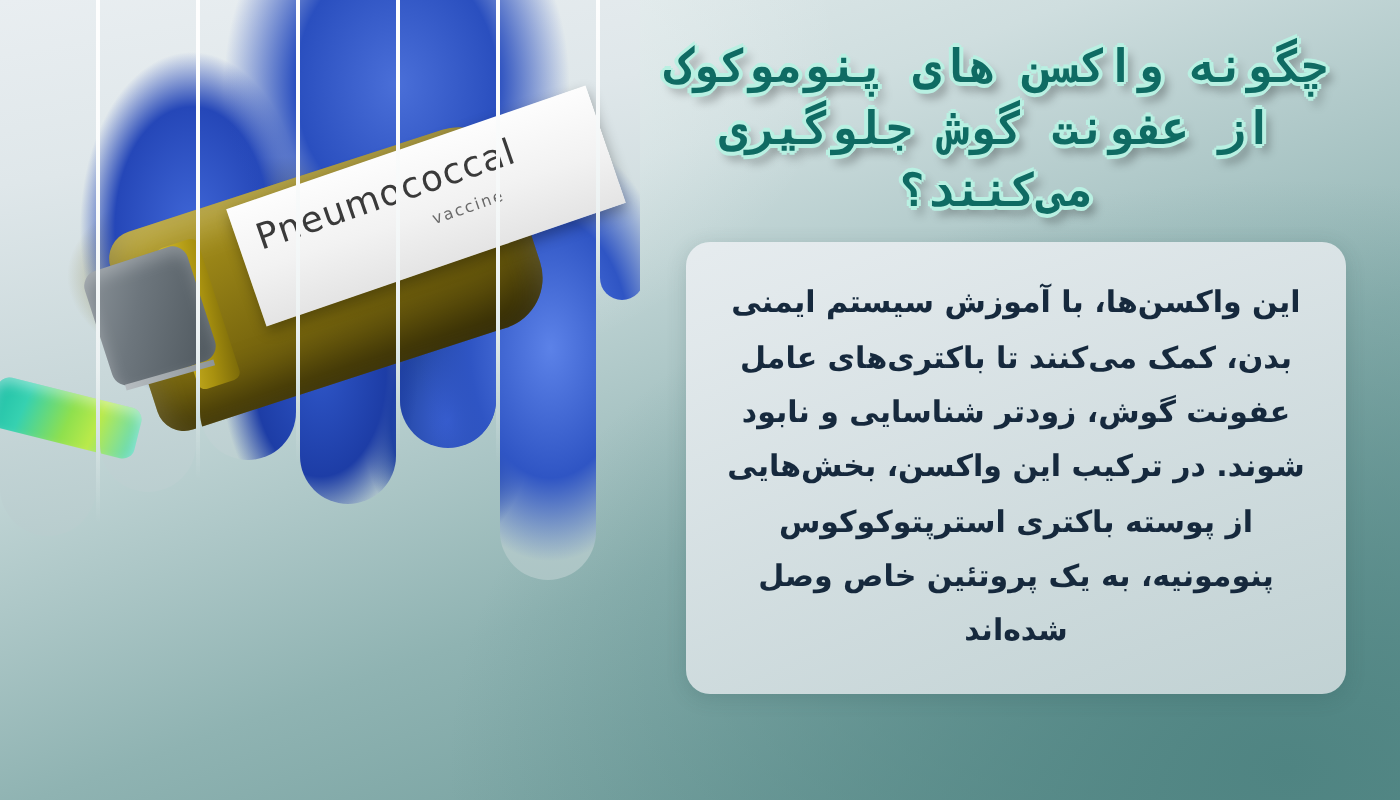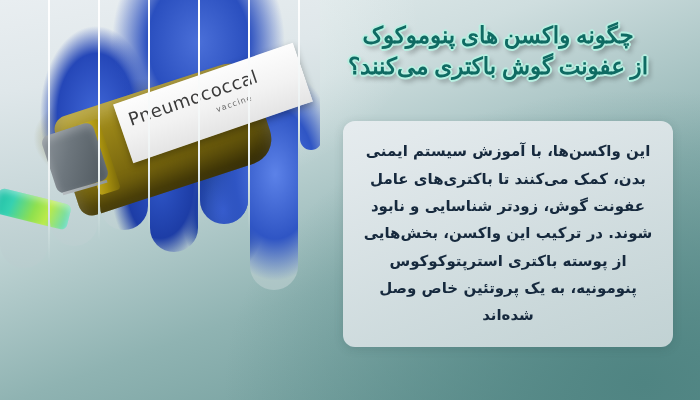--- a/index.html
+++ b/index.html
@@ -157,21 +157,21 @@
   .headline {
     position: absolute;
     right: 16px;
     top: 20px;
     width: 372px;
     text-align: center;
     direction: rtl;
   }
   .headline .ln {
     display: block;
-    font-family: Liberation Serif, serif;
+    font-family: Liberation Mono, monospace;
     font-size: 23px;
     font-weight: bold;
     line-height: 1.35;
     color: #0f6b63;
     letter-spacing: -0.3px;
     text-shadow:
       -1px -1px 0 #b9f0e2, 1px -1px 0 #b9f0e2,
       -1px  1px 0 #b9f0e2, 1px  1px 0 #b9f0e2,
       -2px  0   0 #b9f0e2, 2px  0   0 #b9f0e2,
        0   -2px 0 #b9f0e2, 0    2px 0 #b9f0e2,
@@ -402,21 +402,21 @@
     <div class="seam" style="left:48px;height:262px;"></div>
     <div class="seam" style="left:98px;height:240px;"></div>
     <div class="seam" style="left:148px;height:232px;"></div>
     <div class="seam" style="left:198px;height:228px;"></div>
     <div class="seam" style="left:248px;height:232px;"></div>
     <div class="seam" style="left:298px;height:150px;"></div>
   </div>
 
   <div class="headline">
     <span class="ln">چگونه واکسن های پنوموکوک</span>
-    <span class="ln">از عفونت گوش باکتری می‌کنند؟</span>
+    <span class="ln">از عفونت گوش جلوگیری می‌کنند؟</span>
   </div>
 
   <div class="body-card">
     <div class="body-text">این واکسن‌ها، با آموزش سیستم ایمنی بدن، کمک می‌کنند تا باکتری‌های عامل عفونت گوش، زودتر شناسایی و نابود شوند. در ترکیب این واکسن، بخش‌هایی از پوسته باکتری استرپتوکوکوس پنومونیه، به یک پروتئین خاص وصل شده‌اند</div>
   </div>
 
 
 </div>
 
 </body></html>

